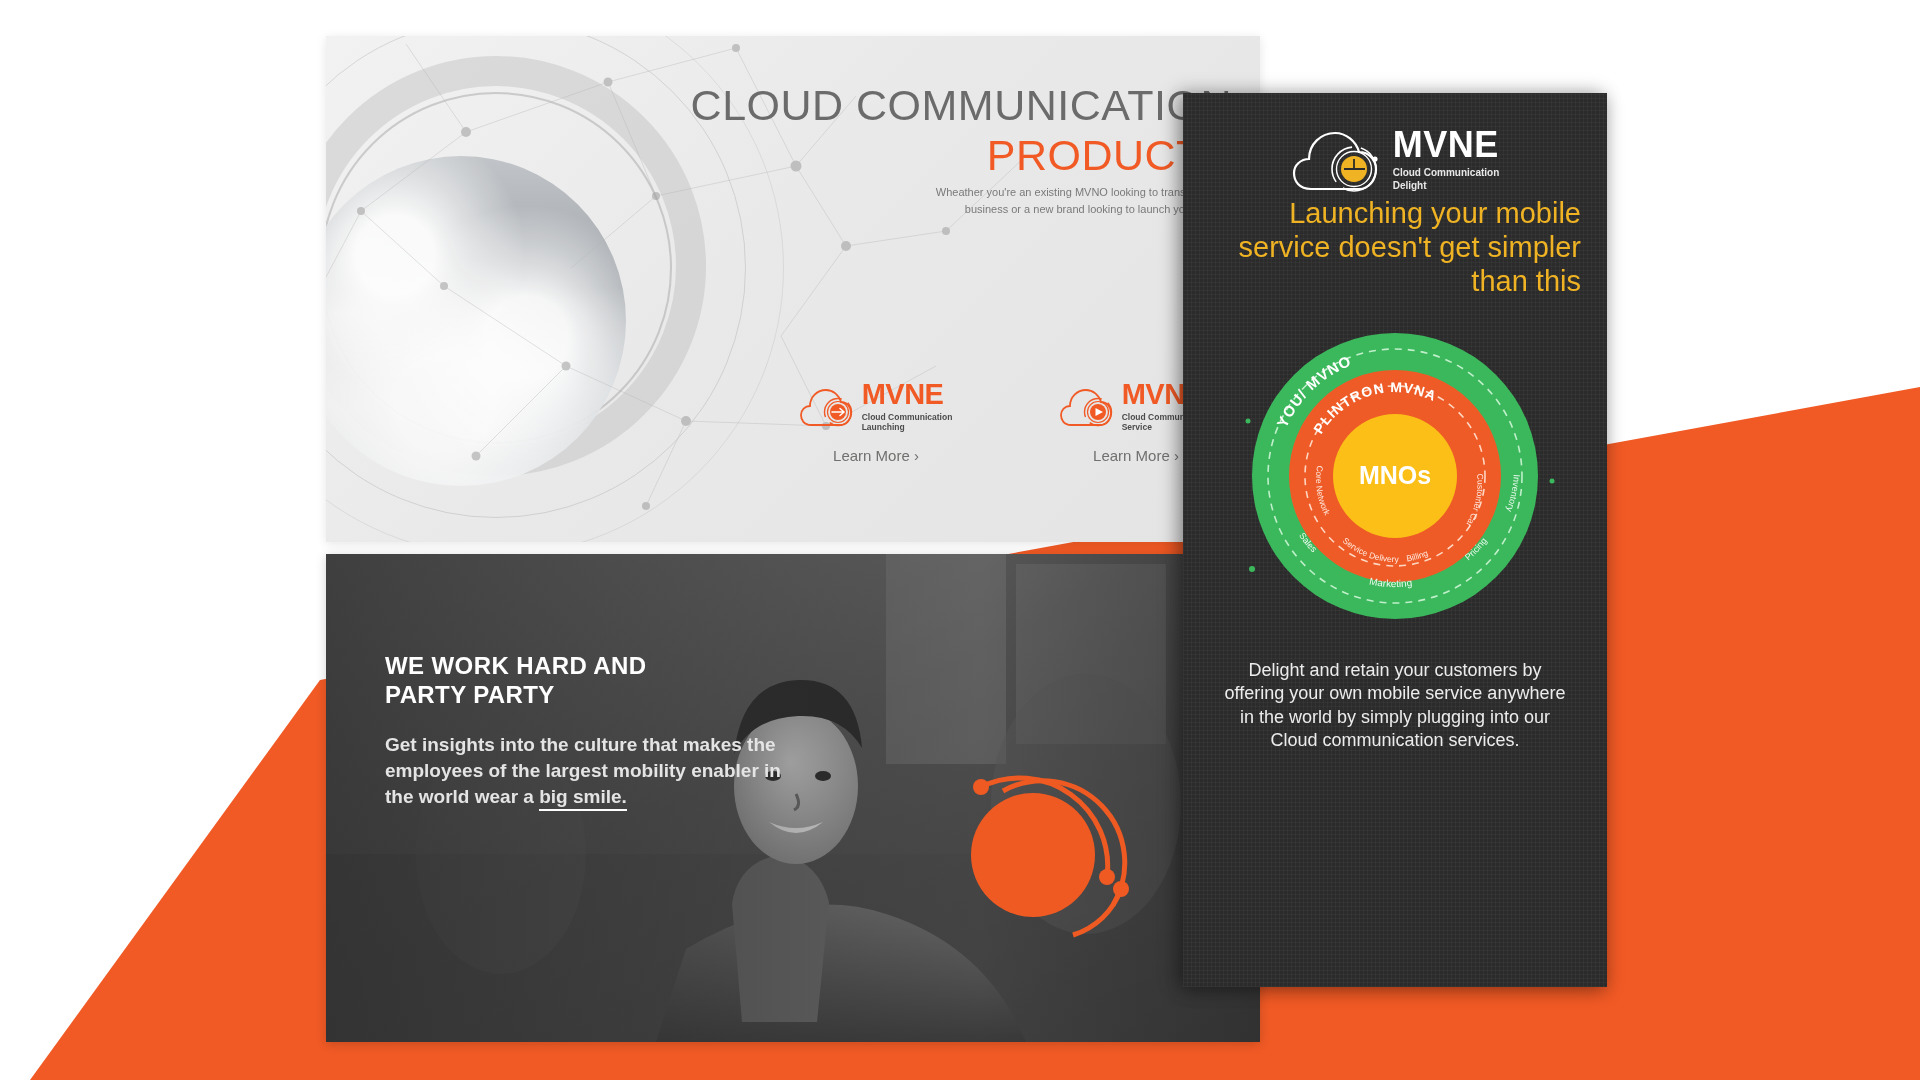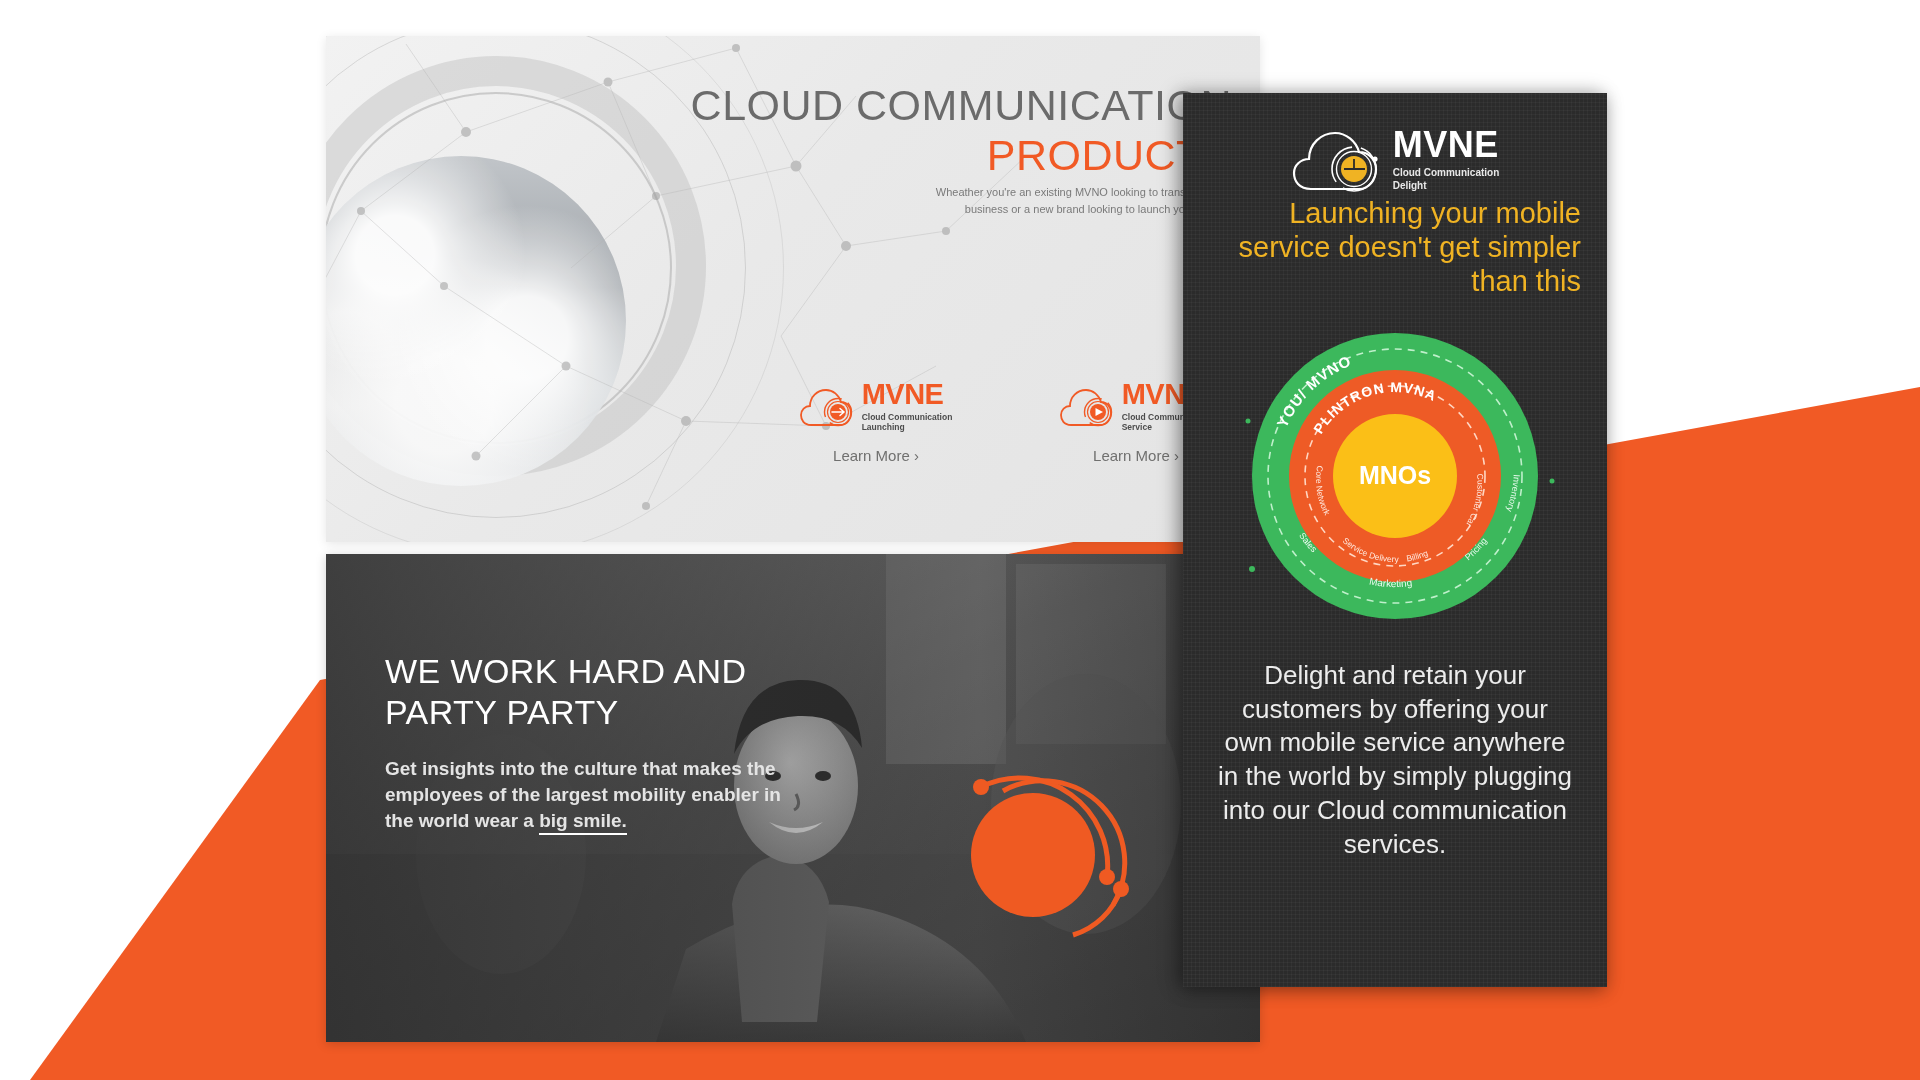--- a/index.html
+++ b/index.html
@@ -69,21 +69,21 @@
   
   #slide-culture {
     position:absolute; left:326px; top:554px; width:934px; height:488px;
     overflow:hidden;
     background:linear-gradient(115deg,#6a6a6a 0%,#555 25%,#454545 55%,#3a3a3a 100%);
     box-shadow:0 2px 10px rgba(0,0,0,.18);
   }
   #culture-photo { position:absolute; inset:0; }
   #culture-scrim { position:absolute; inset:0; background:linear-gradient(90deg,rgba(40,40,40,.72) 0%,rgba(45,45,45,.42) 42%,rgba(30,30,30,.12) 70%,rgba(20,20,20,.35) 100%); }
   #culture-text { position:absolute; left:59px; top:97px; width:420px; z-index:4; }
-  #culture-head { color:#fff; font-size:34px; font-weight:400; line-height:1.22; letter-spacing:.4px; }
+  #culture-head { color:#fff; font-size:24px; font-weight:700; line-height:1.22; letter-spacing:.4px; }
   #culture-body { color:#e4e4e4; font-size:19px; font-weight:700; line-height:1.38; margin-top:22px; }
   #culture-body .u { border-bottom:2px solid #fff; padding-bottom:2px; }
   #culture-orb { position:absolute; right:105px; bottom:95px; z-index:3; }
 
   
   #panel-mvne {
     position:absolute; left:1183px; top:93px; width:424px; height:894px;
     background-color:#2b2b2b;
     background-image:
       repeating-linear-gradient(0deg, rgba(255,255,255,.035) 0 1px, transparent 1px 4px),
@@ -99,21 +99,21 @@
   #mvne-headline {
     text-align:right; color:#f0b323;
     font-size:29px; font-weight:300; line-height:1.17; padding:0 26px;
   }
 
   #diagram-wrap { position:relative; width:424px; height:310px; margin-top:22px; }
   #diagram { position:absolute; left:50%; top:0; transform:translateX(-50%); }
 
   #mvne-foot {
     margin-top:28px; text-align:center; color:#ececec;
-    font-size:26px; font-weight:300; line-height:1.3; padding:0 34px;
+    font-size:18px; font-weight:300; line-height:1.3; padding:0 34px;
   }
 </style>
 </head>
 <body>
 
 <div id="bg-orange-2"></div>
 
 <div id="deck">
 
   <section id="slide-products">

